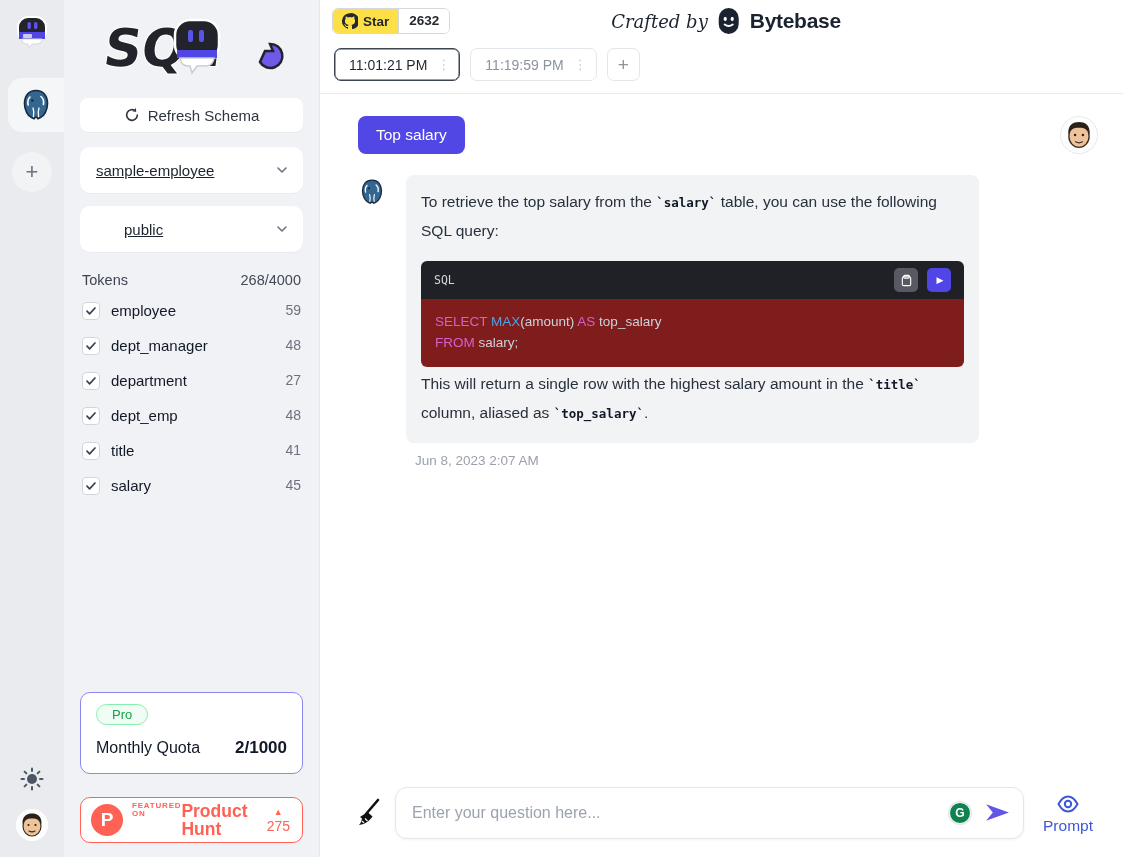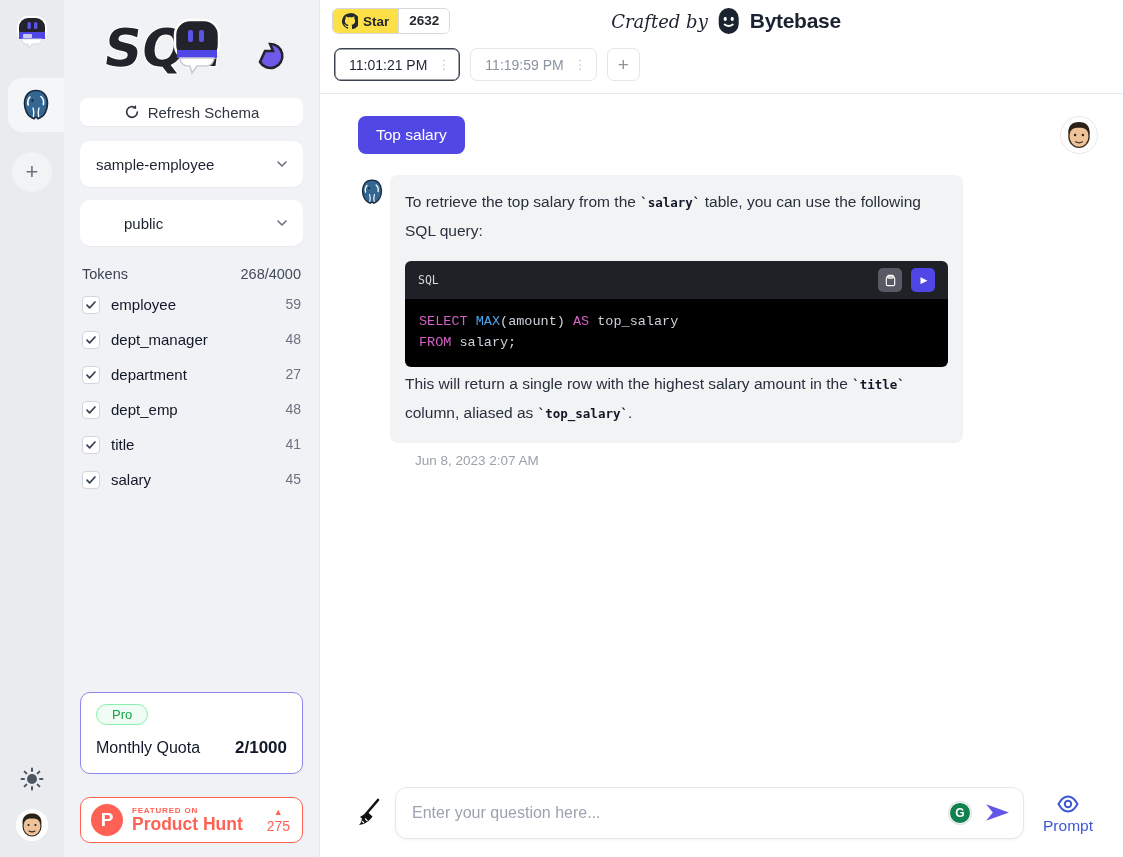--- a/index.html
+++ b/index.html
@@ -14,45 +14,45 @@
   .rail-plus { width:40px; height:40px; margin-top:20px; border-radius:50%; background:#f2f3f5;
                color:#6b7280; font-size:22px; font-weight:300; display:flex; align-items:center; justify-content:center; cursor:pointer; }
   .rail-spacer { flex:1; }
   .rail-sun { width:24px; height:24px; margin-bottom:18px; cursor:pointer; }
   .rail-user { width:32px; height:32px; margin-bottom:16px; border-radius:50%; overflow:hidden; cursor:pointer; background:#fff; }
 
   
   .panel { width:256px; background:#f1f2f5; border-right:1px solid #e4e6ea; display:flex; flex-direction:column;
            padding:6px 16px 14px; flex-shrink:0; }
   .logo { height:86px; display:flex; align-items:center; justify-content:center; }
-  .btn-refresh { height:28px; margin-top:6px; background:#fff; border:none; border-radius:8px; font-size:15px;
+  .btn-refresh { height:34px; margin-top:6px; background:#fff; border:none; border-radius:8px; font-size:15px;
                  color:#2f3razen640; color:#2f3640; display:flex; align-items:center; justify-content:center; gap:8px;
                  cursor:pointer; font-family:inherit; box-shadow:0 1px 1px rgba(0,0,0,.03); }
   .select { height:46px; margin-top:15px; background:#fff; border-radius:10px; display:flex; align-items:center;
-            padding:0 14px 0 16px; font-size:15px; color:#1c2330; cursor:pointer; box-shadow:0 1px 1px rgba(0,0,0,.03); }
+            padding:0 14px 0 16px; font-size:15px; color:#1c2330; cursor:pointer; box-shadow:0 1px 1px rgba(0,0,0,.03);text-decoration:underline; }
   .select .grow { flex:1; }
   .tokens { margin-top:20px; display:flex; justify-content:space-between; font-size:14.5px; color:#3c4352; padding:0 2px; }
   .tokens .val { color:#424a58; }
   .trow { margin-top:11px; display:flex; align-items:flex-start; padding:0 2px; height:24px; }
   .cbox { width:18px; height:18px; background:#fff; border:1px solid #d2d6dc; border-radius:4px;
           display:flex; align-items:center; justify-content:center; cursor:pointer; }
   .trow .tname { flex:1; margin-left:11px; font-size:15px; color:#111827; }
   .trow .tcount { font-size:14px; color:#6b7280; }
   .panel-spacer { flex:1; }
   .pro-card { border:1px solid #8d87ee; border-radius:10px; background:#fff; padding:11px 15px 15px; }
   .pro-badge { display:inline-block; font-size:13px; color:#16a34a; background:#f0fdf4; border:1px solid #86efac;
                border-radius:999px; padding:2px 15px; }
   .pro-row { margin-top:13px; display:flex; justify-content:space-between; align-items:center; }
   .pro-label { font-size:16px; color:#111827; }
   .pro-value { font-size:17px; font-weight:700; color:#111827; }
   .ph-card { margin-top:23px; border:1px solid #ff6154; border-radius:10px; background:#fff; height:46px;
              display:flex; align-items:center; padding:0 12px 0 10px; gap:9px; cursor:pointer; }
   .ph-logo { width:32px; height:32px; border-radius:50%; background:#ff6154; color:#fff; font-weight:800; font-size:19px;
              display:flex; align-items:center; justify-content:center; flex-shrink:0; }
-  .ph-mid { display:flex; flex-direction:column; line-height:1.05; }
+  .ph-mid { display:flex; flex-direction:row; line-height:1.05; }
   .ph-featured { font-size:8px; font-weight:700; color:#ff6154; letter-spacing:.8px; }
   .ph-name { font-size:17.5px; font-weight:800; color:#ff6154; }
   .ph-votes { margin-left:auto; display:flex; flex-direction:column; align-items:center; line-height:1; }
   .ph-tri { font-size:9px; color:#ff6154; }
   .ph-count { font-size:14px; font-weight:400; color:#ff6154; margin-top:2px; }
 
   
   .main { flex:1; display:flex; flex-direction:column; min-width:0; background:#fff; }
   .mheader { height:42px; display:flex; align-items:center; padding:0 12px; position:relative; flex-shrink:0; }
   .star-badge { display:flex; border:1px solid #d5d8dd; border-radius:6px; overflow:hidden; cursor:pointer; }
@@ -69,33 +69,33 @@
          gap:8px; padding:0 7px 0 14px; font-size:14px; color:#8b93a0; cursor:pointer; }
   .tab.active { border-color:#3c4450; color:#1f2632; box-shadow:inset 0 0 0 .5px #3c4450; }
   .kebab { color:#c4c9d0; font-size:13px; line-height:1; padding:0 2px; cursor:pointer; }
   .addtab { width:33px; height:33px; background:#fff; border:1px solid #e3e6ea; border-radius:7px; color:#8b93a0;
             font-size:19px; font-weight:300; display:flex; align-items:center; justify-content:center; cursor:pointer; }
 
   .chat { flex:1; overflow-y:auto; padding:18px 25px 10px 38px; }
   .urow { display:flex; justify-content:space-between; align-items:center; gap:11px; margin-top:4px; }
   .upill { background:#5047e5; color:#fff; font-size:15.5px; padding:10px 18px; border-radius:8px; cursor:default; }
   .uavatar { width:38px; height:38px; border-radius:50%; background:#fff; border:1px solid #e5e7eb; overflow:hidden; }
-  .arow { display:flex; align-items:flex-start; gap:4px; margin-top:21px; }
+  .arow { display:flex; align-items:flex-start; gap:20px; margin-top:21px; }
   .aavatar { width:28px; height:28px; margin-top:3px; flex-shrink:0; }
   .bubble { width:573px; background:#f2f3f4; border-radius:8px; padding:13px 15px 15px; font-size:15.5px;
             color:#28303d; line-height:28px; }
   .icode { font-family:"DejaVu Sans Mono", monospace; font-weight:700; font-size:12.5px; color:#111827; }
   .codeblock { margin:16px 0 3px; border-radius:6px; overflow:hidden; }
   .codehead { background:#202027; height:38px; display:flex; align-items:center; padding:0 13px; }
   .codelang { font-family:"DejaVu Sans Mono", monospace; font-size:11.5px; color:#d3d6db; }
   .codebtns { margin-left:auto; display:flex; gap:9px; }
   .cbtn { width:24px; height:24px; border:none; border-radius:5px; display:flex; align-items:center; justify-content:center; cursor:pointer; }
   .cbtn.copy { background:#595963; }
   .cbtn.run { background:#4f46e5; color:#fff; font-size:9px; padding-left:2px; }
-  .codebody { background:#000000; padding:12px 14px 14px; font-family:Liberation Mono, monospace;
+  .codebody { background:#7f1d1d; padding:12px 14px 14px; font-family:Liberation Sans, sans-serif;
               font-size:13.5px; line-height:21px; color:#ccd2da; white-space:pre; }
   .kw { color:#d560c6; } .fn { color:#4ba3e8; }
   .stamp { margin:10px 0 0 57px; font-size:13.5px; color:#9aa1ab; }
 
   .composer { display:flex; align-items:center; gap:13px; padding:10px 24px 18px 34px; flex-shrink:0; }
   .broom { width:28px; height:30px; cursor:pointer; flex-shrink:0; background:none; border:none; }
   .inputwrap { flex:1; height:52px; background:#fff; border:1px solid #e4e7eb; border-radius:12px;
                box-shadow:0 1px 3px rgba(0,0,0,.05); display:flex; align-items:center; padding:0 12px 0 16px; position:relative; }
   .inputwrap input { flex:1; border:none; outline:none; font-size:16px; color:#4c1d95; font-family:inherit; background:transparent; }
   .inputwrap input::placeholder { color:#9ca3af; }

